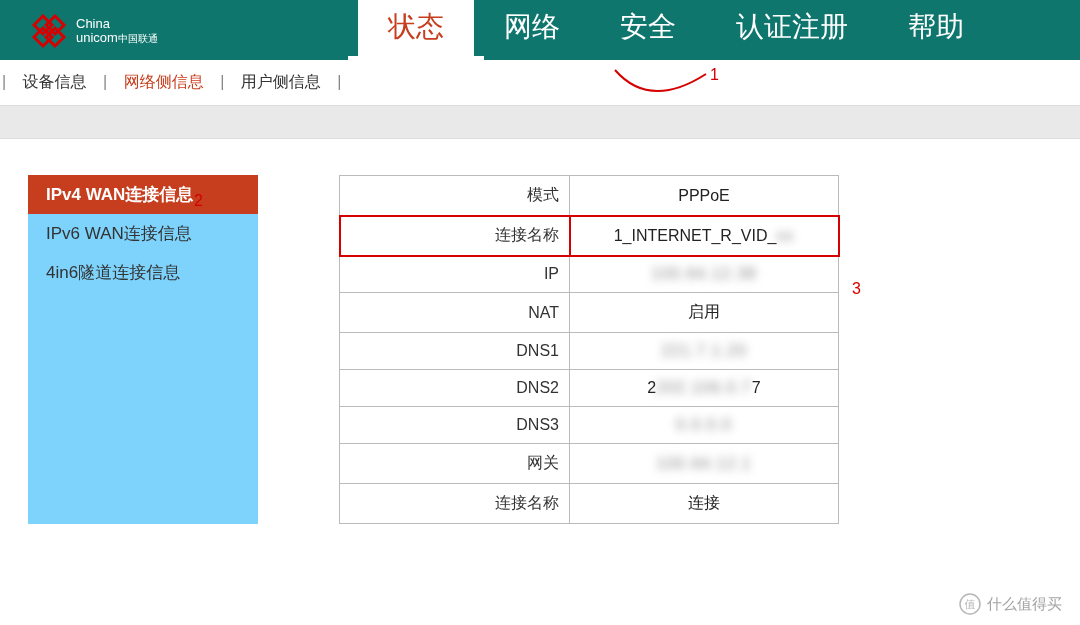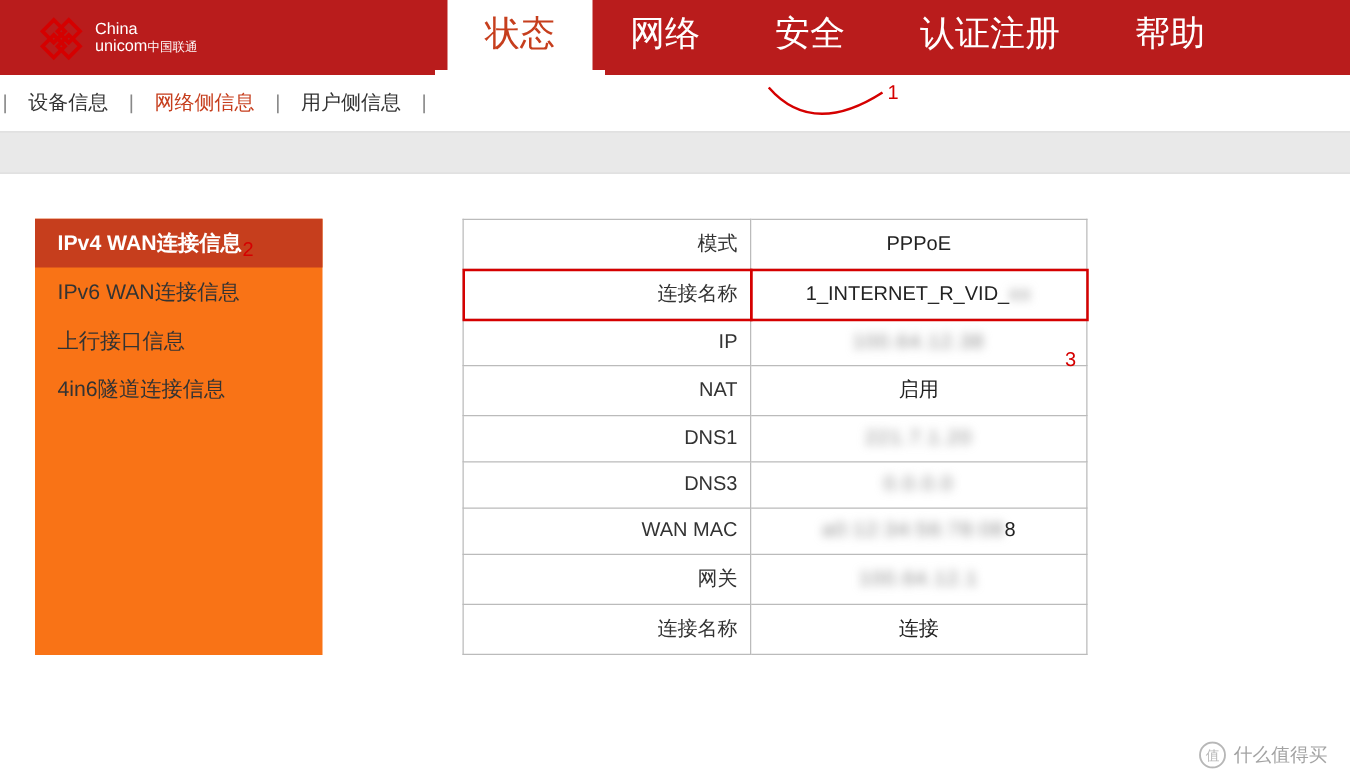--- a/index.html
+++ b/index.html
@@ -1,41 +1,41 @@
 <!DOCTYPE html>
 <html><head>
 <meta charset="utf-8">
 <style>
   * { box-sizing: border-box; margin: 0; padding: 0; }
   body { font-family: "Microsoft YaHei", "Segoe UI", Arial, sans-serif; font-size: 15px; color: #333; background: #fff; width: 1080px; height: 625px; position: relative; overflow: hidden; }
 
-  .topbar { background: #b91c1c; height: 60px; display: flex; align-items: flex-end; }
+  .topbar { background: #0f766e; height: 60px; display: flex; align-items: flex-end; }
   .logo-wrap { display: flex; align-items: center; padding: 0 0 8px 28px; }
   .logo-svg { }
   .logo-text { color: #fff; font-size: 13px; margin-left: 6px; line-height: 14px; }
   .logo-text small { font-size: 10px; }
   .nav { display: flex; margin-left: 200px; }
   .nav-item { color: #fff; padding: 32px 30px 14px; font-size: 28px; cursor: pointer; margin-top: 26px; }
   .nav-item.active { background: #fff; color: #c63e1d; border-top-left-radius: 8px; border-top-right-radius: 8px; position: relative; }
   .nav-item.active::after { content: ""; position: absolute; bottom: 0; left: -10px; right: -10px; height: 4px; background: #fff; }
 
   .subnav { text-align: left; padding: 12px 0; font-size: 16px; color: #333; }
   .subnav span { padding: 0 10px; }
   .subnav .sep { color: #888; padding: 0 2px; }
   .subnav .sub-active { color: #c63e1d; }
   .subnav a { cursor: pointer; }
 
   .grayband { background: #e9e9e9; height: 34px; width: 100%; border-top:1px solid #ddd; border-bottom:1px solid #ddd; }
 
   .content { display: flex; margin-top: 36px; }
-  .sidebar { width: 230px; margin-left: 28px; background: #f97316; }
+  .sidebar { width: 230px; margin-left: 28px; background: #7dd3fc; }
   .side-item { padding: 8px 18px; font-size: 17px; color: #333; cursor: pointer; }
   .side-item.active { background: #c63e1d; color: #fff; font-weight: bold; }
 
-  .main { margin-left: 88px; flex: 1; padding-left: 24px; }
+  .main { margin-left: 57px; flex: 1; padding-left: 24px; }
   table.info { border-collapse: collapse; width: 500px; }
   table.info td { border: 1px solid #bbb; padding: 9px 10px; font-size: 16px; color:#222; }
   table.info td.label { width: 230px; text-align: right; color:#333; }
   table.info td.value { text-align: center; }
   tr.highlight td { outline: 2px solid #d50000; outline-offset: -1px; }
 
   .blur { filter: blur(4px); color:#8a8a8a; letter-spacing:1px; }
 
   
   .anno { position: absolute; color: #d50000; font-size: 16px; font-weight: 500; }
@@ -80,21 +80,20 @@
   <span><a>用户侧信息</a></span>
   <span class="sep">|</span>
 </div>
 
 <div class="grayband"></div>
 
 <div class="content">
   <div class="sidebar">
     <div class="side-item active">IPv4 WAN连接信息</div>
     <div class="side-item">IPv6 WAN连接信息</div>
-    <div class="side-item">上行接口信息</div>
     <div class="side-item">4in6隧道连接信息</div>
   </div>
 
   <div class="main">
     <table class="info">
       <tbody>
           <tr>
             <td class="label">模式</td>
             <td class="value">PPPoE</td>
           </tr>
@@ -108,26 +107,26 @@
           </tr>
       <tr>
             <td class="label">NAT</td>
             <td class="value">启用</td>
           </tr>
       <tr>
             <td class="label">DNS1</td>
             <td class="value"><span class="blur">221.7.1.20</span></td>
           </tr>
       <tr>
+            <td class="label">DNS2</td>
+            <td class="value"><span>2</span><span class="blur">202.106.0.7</span><span>7</span></td>
+          </tr>
+      <tr>
             <td class="label">DNS3</td>
             <td class="value"><span class="blur">0.0.0.0</span></td>
-          </tr>
-      <tr>
-            <td class="label">WAN MAC</td>
-            <td class="value"><span class="blur">a0:12:34:56:78:08</span><span>8</span></td>
           </tr>
       <tr>
             <td class="label">网关</td>
             <td class="value"><span class="blur">100.64.12.1</span></td>
           </tr>
       <tr>
             <td class="label">连接名称</td>
             <td class="value">连接</td>
           </tr>
     </tbody>

